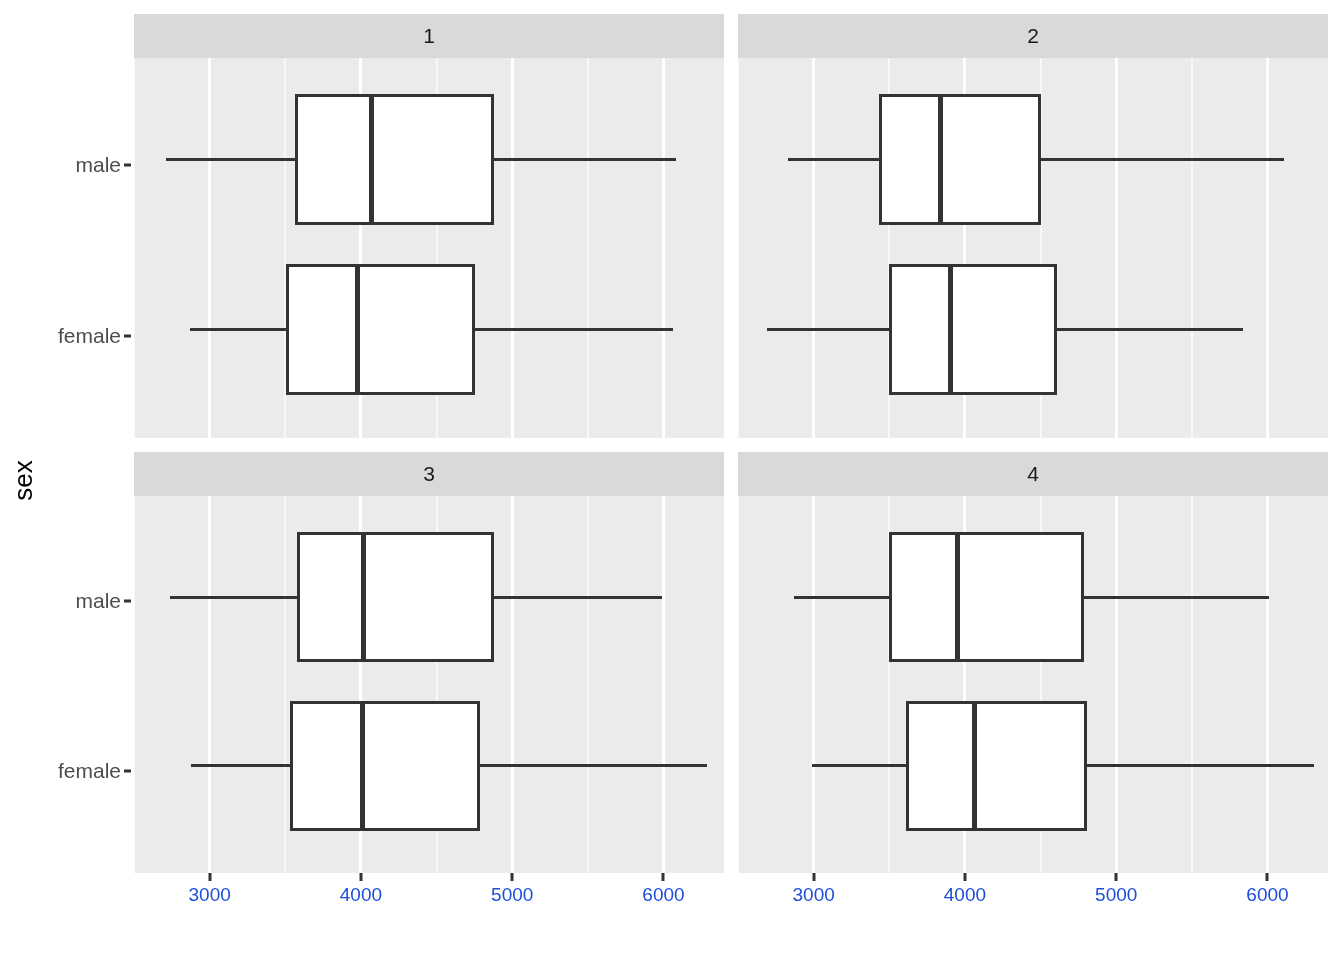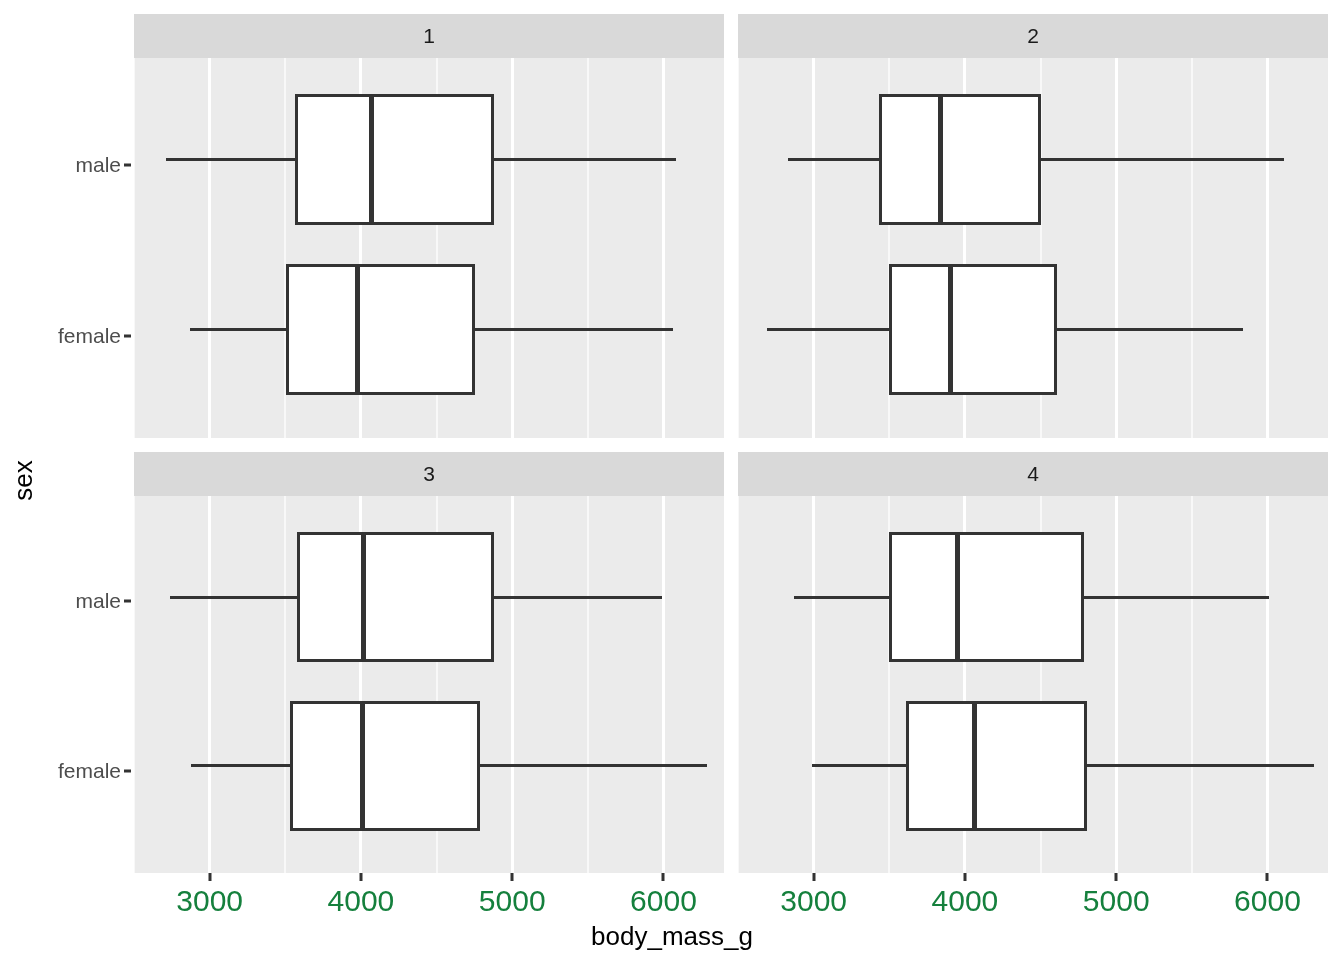--- a/index.html
+++ b/index.html
@@ -106,21 +106,21 @@
     top:873px;
     width:1196px;
     height:60px;
   }
   .xtick-mark{
     position:absolute;top:0;width:3px;height:8px;background:#333333;
     transform:translateX(-50%);
   }
   .xtick-label{
     position:absolute;top:11px;
-    font-size:30px;color:#15803d;
+    font-size:19px;color:#1d4ed8;
     transform:translateX(-50%);
     white-space:nowrap;
   }
 </style>
 </head>
 <body>
 
 <div id="root">
 
   <div class="axis-title-y">
@@ -269,17 +269,14 @@
       <div class="xtick-mark" style="left: 679.641px;"></div>
       <div class="xtick-label" style="left: 679.641px;">3000</div>
       <div class="xtick-mark" style="left: 830.923px;"></div>
       <div class="xtick-label" style="left: 830.923px;">4000</div>
       <div class="xtick-mark" style="left: 982.205px;"></div>
       <div class="xtick-label" style="left: 982.205px;">5000</div>
       <div class="xtick-mark" style="left: 1133.49px;"></div>
       <div class="xtick-label" style="left: 1133.49px;">6000</div>
     </div>
 
-  <div class="axis-title-x">
-    <span>body_mass_g</span>
-  </div>
 
 </div>
 
 </body></html>

